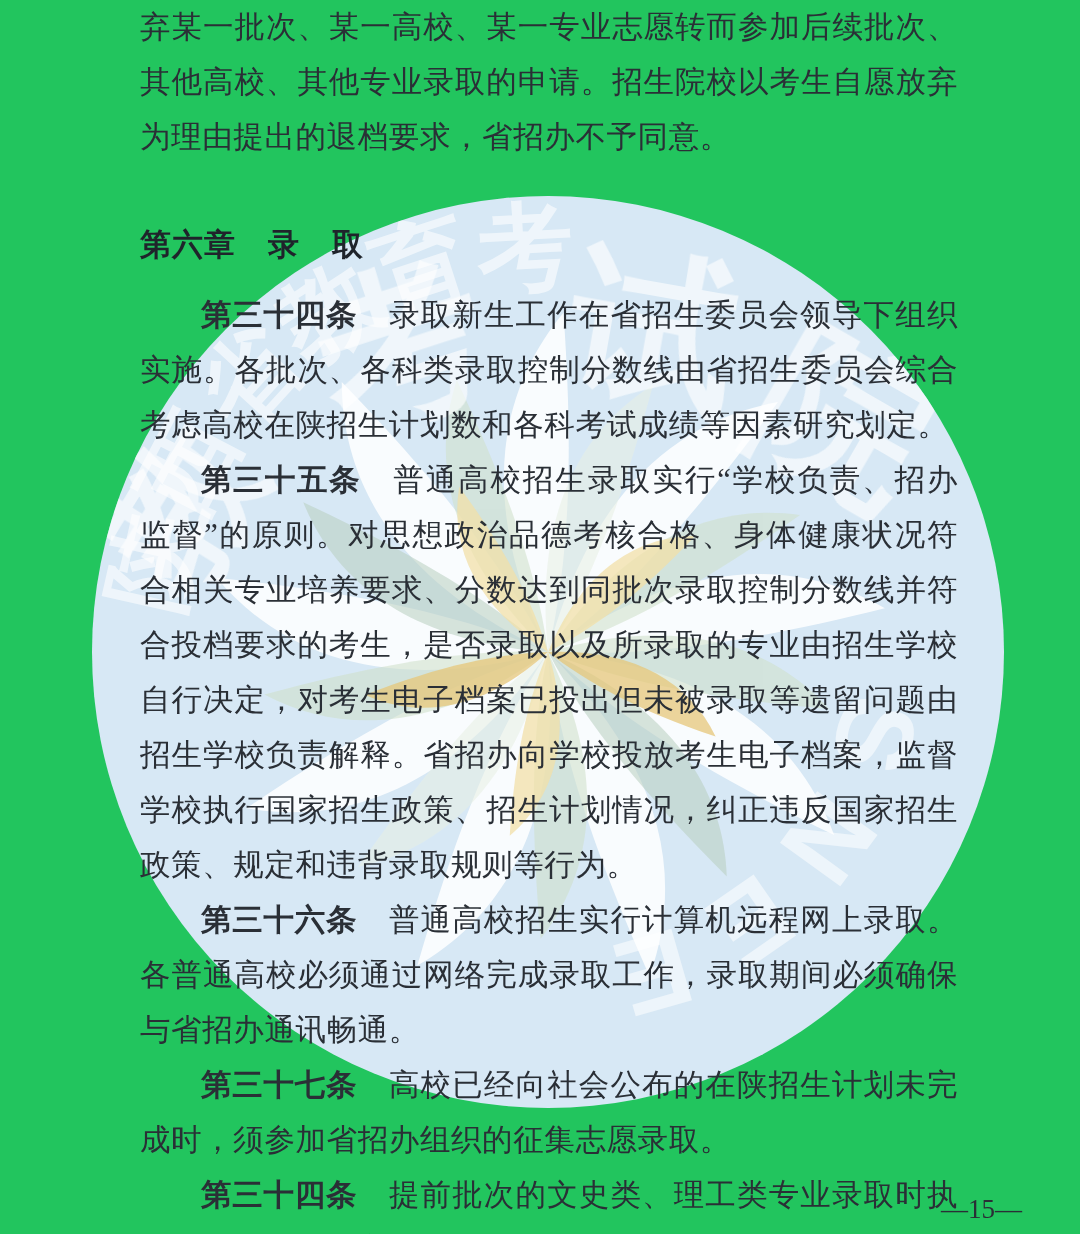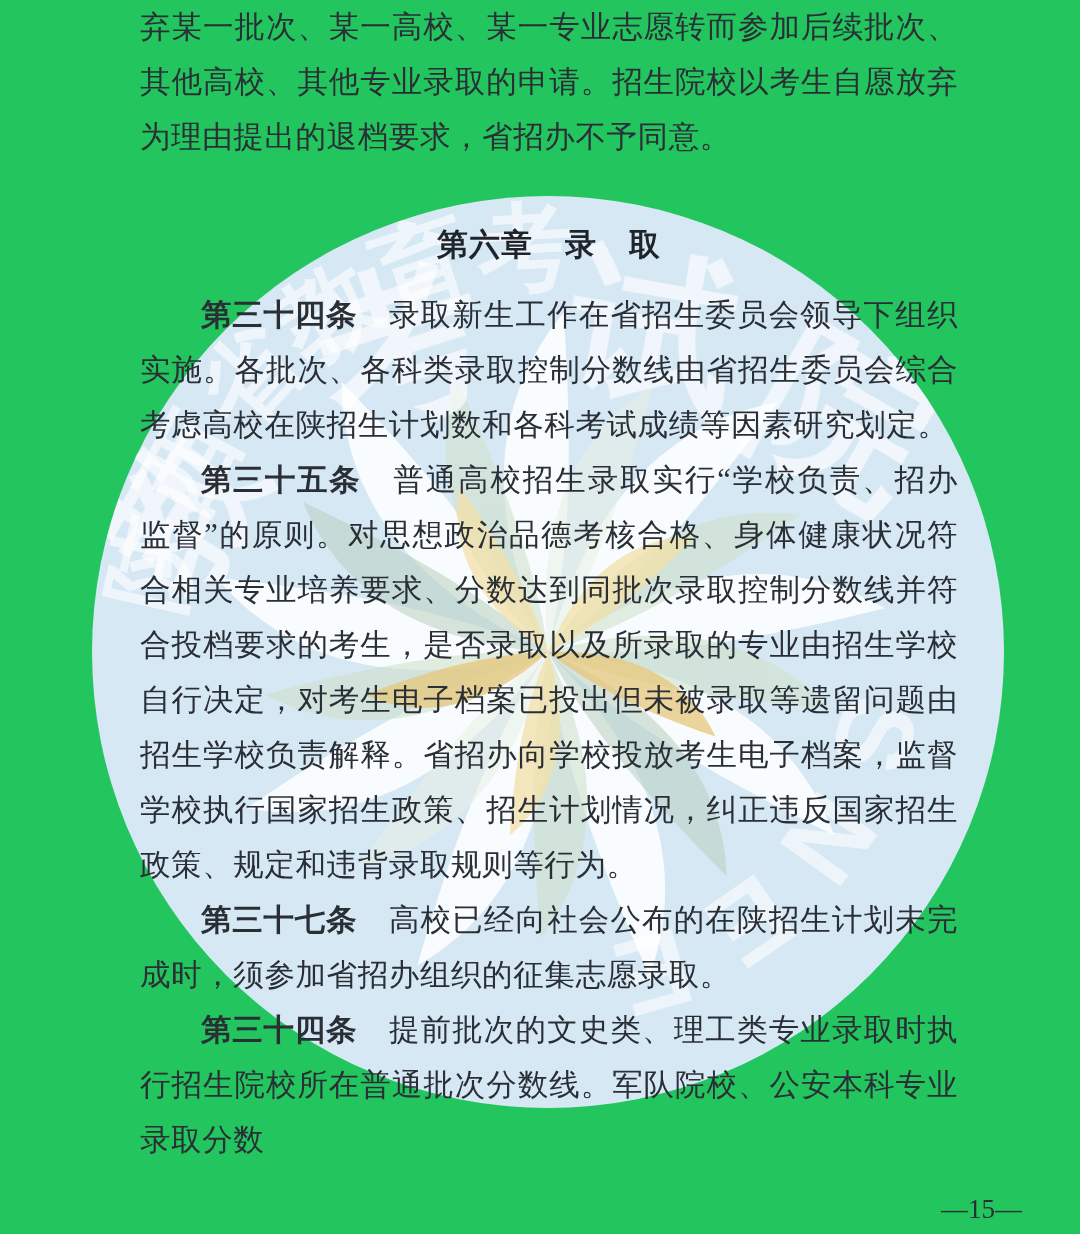--- a/index.html
+++ b/index.html
@@ -74,21 +74,21 @@
     font-weight: bold;
     letter-spacing: 0.2px;
   }
 
   .chapter-heading {
     margin: 0;
     padding: 0;
     font-size: 31px;
     line-height: 55px;
     font-weight: bold;
-    text-align: center;
+    text-align: left;
     color: #1f242b;
     letter-spacing: 1px;
     font-family: "Liberation Serif", "DejaVu Serif", serif;
   }
 
   .vspace-heading-top { height: 52px; }
   .vspace-heading-bot { height: 16px; }
 
   .page-number {
     position: absolute;
@@ -192,20 +192,21 @@
       <p class="para"><span>弃某一批次、某一高校、某一专业志愿转而参加后续批次、其他高校、其他专业录取的申请。招生院校以考生自愿放弃为理由提出的退档要求，省招办不予同意。</span></p>
 
       <div class="vspace-heading-top"></div>
       <h2 class="chapter-heading">第六章　录　取</h2>
       <div class="vspace-heading-bot"></div>
 
       <p class="para indent"><span class="art-label">第三十四条</span><span>　录取新生工作在省招生委员会领导下组织实施。各批次、各科类录取控制分数线由省招生委员会综合考虑高校在陕招生计划数和各科考试成绩等因素研究划定。</span></p>
 
       <p class="para indent"><span class="art-label">第三十五条</span><span>　普通高校招生录取实行“学校负责、招办监督”的原则。对思想政治品德考核合格、身体健康状况符合相关专业培养要求、分数达到同批次录取控制分数线并符合投档要求的考生，是否录取以及所录取的专业由招生学校自行决定，对考生电子档案已投出但未被录取等遗留问题由招生学校负责解释。省招办向学校投放考生电子档案，监督学校执行国家招生政策、招生计划情况，纠正违反国家招生政策、规定和违背录取规则等行为。</span></p>
 
+      <p class="para indent"><span class="art-label">第三十六条</span><span>　普通高校招生实行计算机远程网上录取。各普通高校必须通过网络完成录取工作，录取期间必须确保与省招办通讯畅通。</span></p>
 
       <p class="para indent"><span class="art-label">第三十七条</span><span>　高校已经向社会公布的在陕招生计划未完成时，须参加省招办组织的征集志愿录取。</span></p>
 
       <p class="para indent"><span class="art-label">第三十四条</span><span>　提前批次的文史类、理工类专业录取时执行招生院校所在普通批次分数线。军队院校、公安本科专业录取分数</span></p>
 
     </div>
 
     <div class="page-number">—15—</div>
   </div>
 

